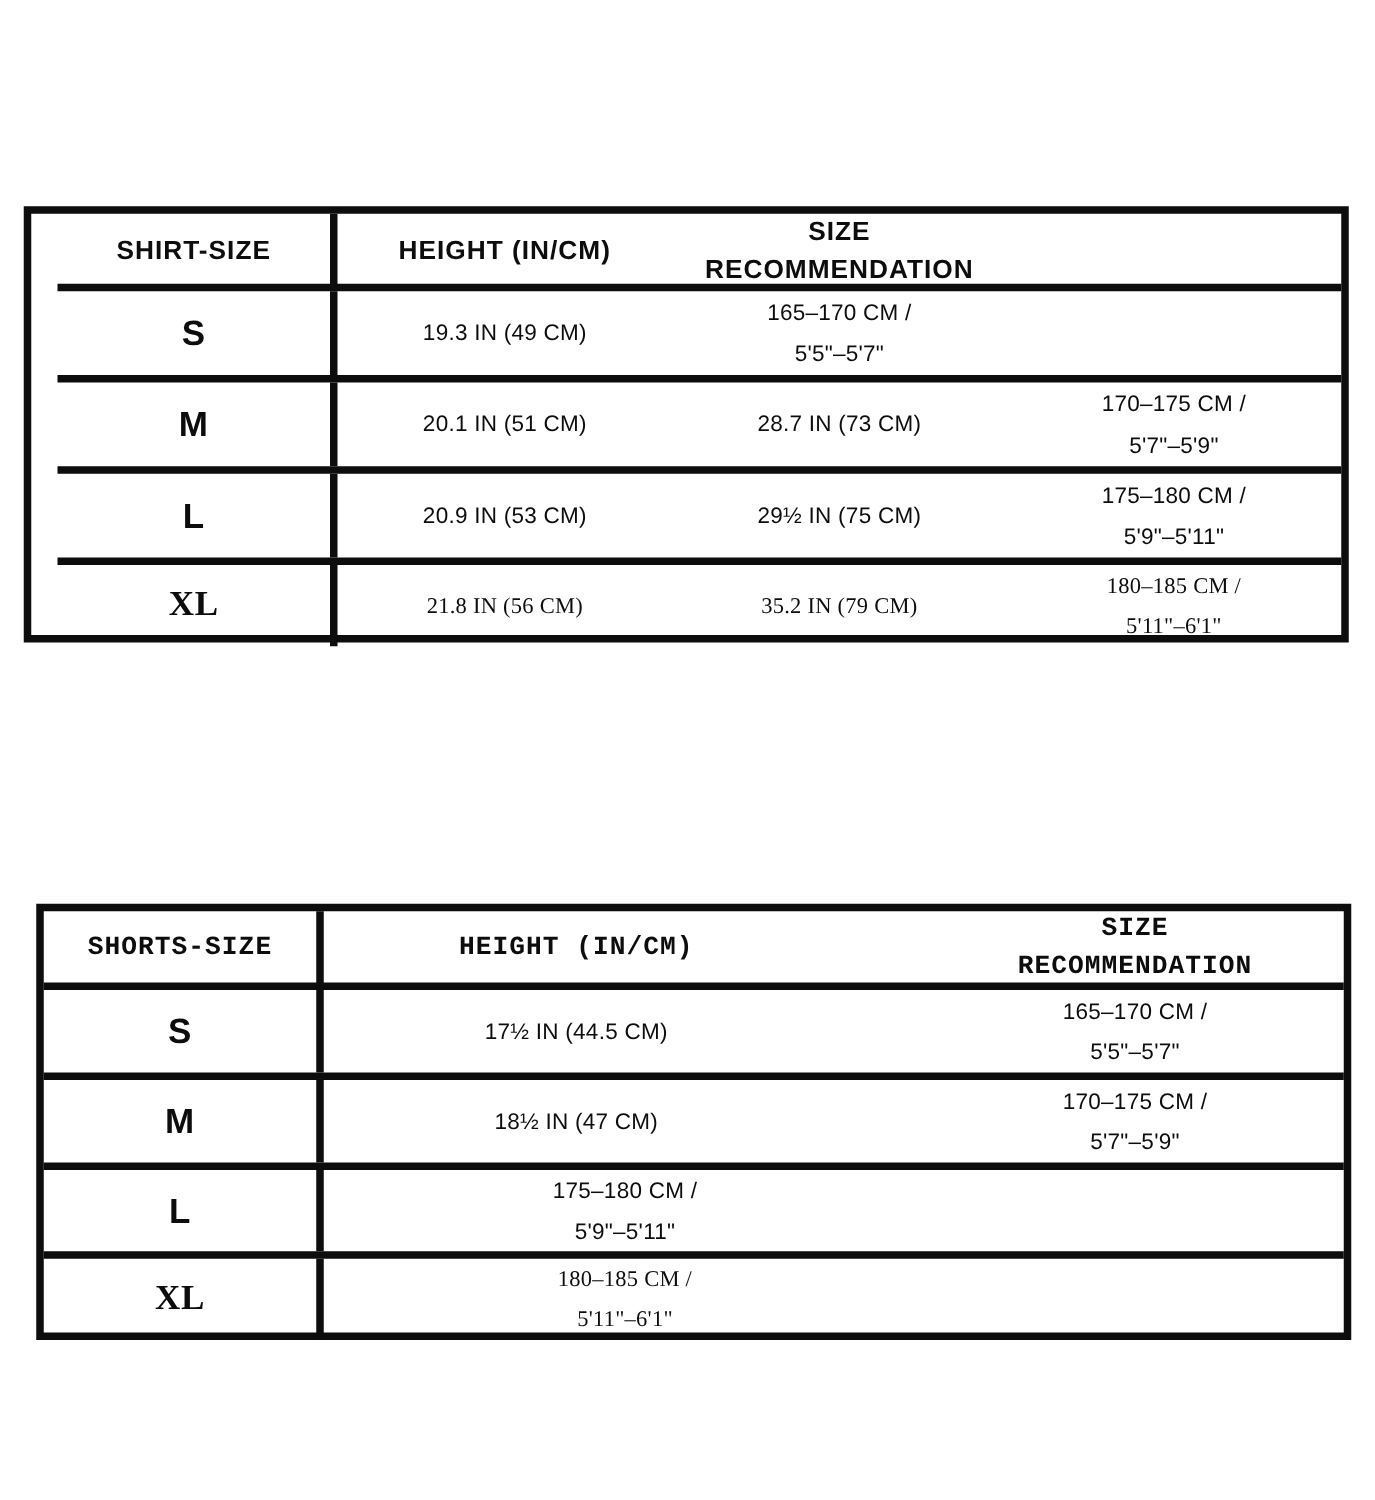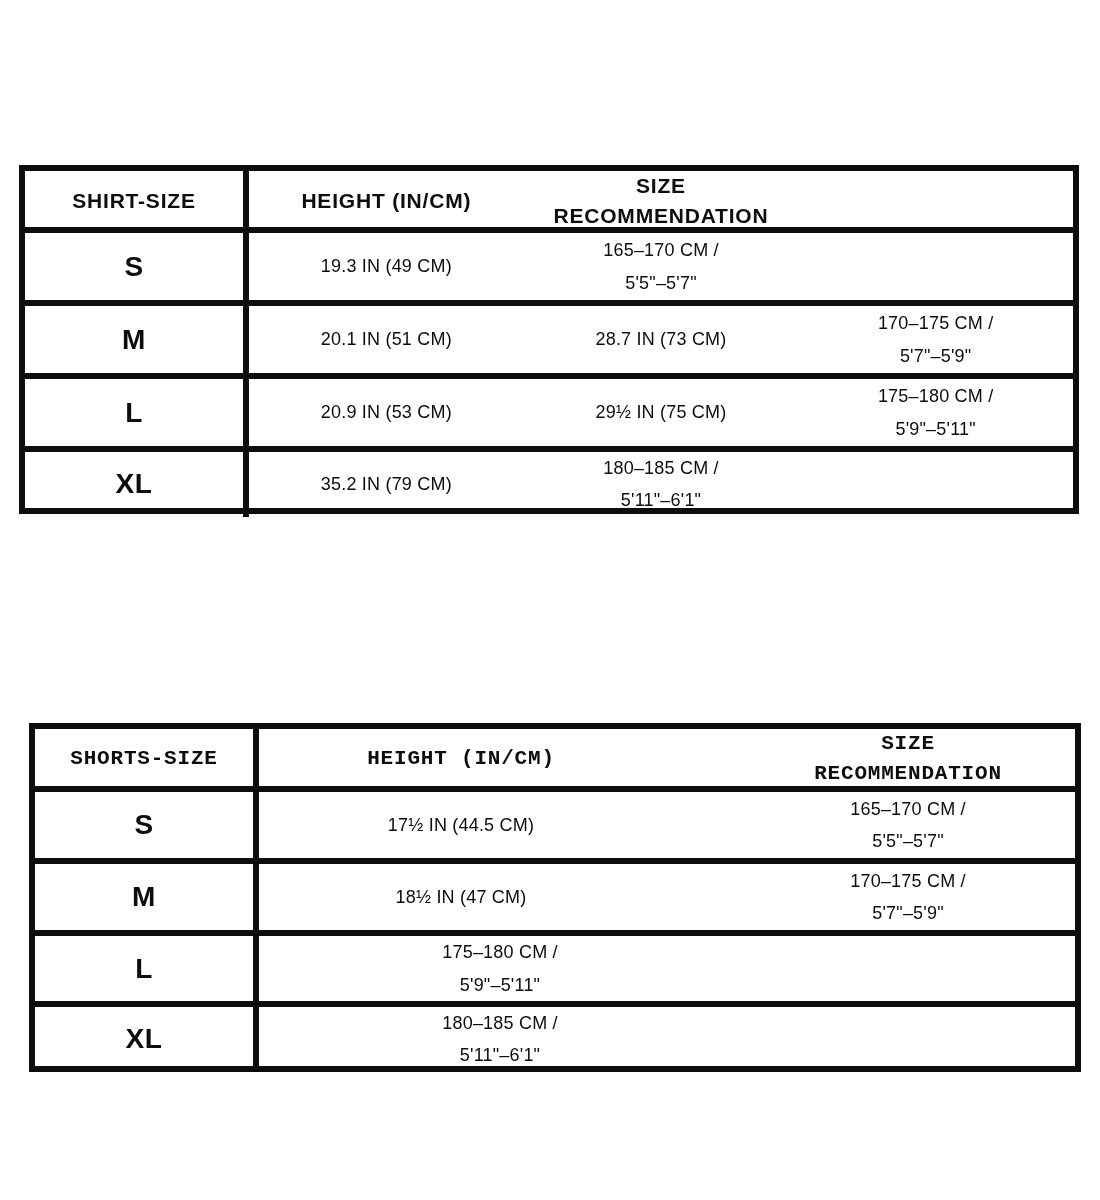--- a/index.html
+++ b/index.html
@@ -9,25 +9,25 @@
     font-family:"Liberation Sans","DejaVu Sans",sans-serif;
     color:#0d0d0d;
   }
   .tbl {
     position:absolute;
     background:#ffffff;
     border:6px solid #0d0d0d;
     display:flex;
     flex-direction:column;
   }
-  #shirt-table  { left:19px; top:165px; width:1060px; height:349px; }
+  #shirt-table  { left:19px; top:165px; width:1060px; height:349px;padding-left:21px; }
   #shorts-table { left:29px; top:723px; width:1052px; height:349px; }
 
   .tr { display:grid; border-bottom:6px solid #0d0d0d; }
-  .tr:last-child { border-bottom:none; }
+  .tr:last-child { border-bottom:none;font-family:Liberation Serif, serif; }
 
   #shirt-table  .tr { grid-template-columns:224px 1fr 1fr 1fr; }
   #shorts-table .tr { grid-template-columns:224px 404px 1fr; }
 
   
   #shirt-table  .tr:nth-child(1) { height:62px; }
   #shirt-table  .tr:nth-child(2) { height:73px; }
   #shirt-table  .tr:nth-child(3) { height:73px; }
   #shirt-table  .tr:nth-child(4) { height:73px; }
   #shirt-table  .tr:nth-child(5) { height:56px; }
@@ -94,20 +94,21 @@
   </div>
   <div class="tr">
     <div class="cell first size-cell">L</div>
     <div class="cell val">20.9 IN (53 CM)</div>
     <div class="cell val">29½ IN (75 CM)</div>
     <div class="cell val">175–180 CM /
 5'9"–5'11"</div>
   </div>
   <div class="tr">
     <div class="cell first size-cell">XL</div>
+    <div class="cell val">21.8 IN (56 CM)</div>
     <div class="cell val">35.2 IN (79 CM)</div>
     <div class="cell val">180–185 CM /
 5'11"–6'1"</div>
   </div>
 </div>
 
 <div class="tbl" id="shorts-table">
   <div class="tr">
     <div class="cell first th">SHORTS-SIZE</div>
     <div class="cell th">HEIGHT (IN/CM)</div>

